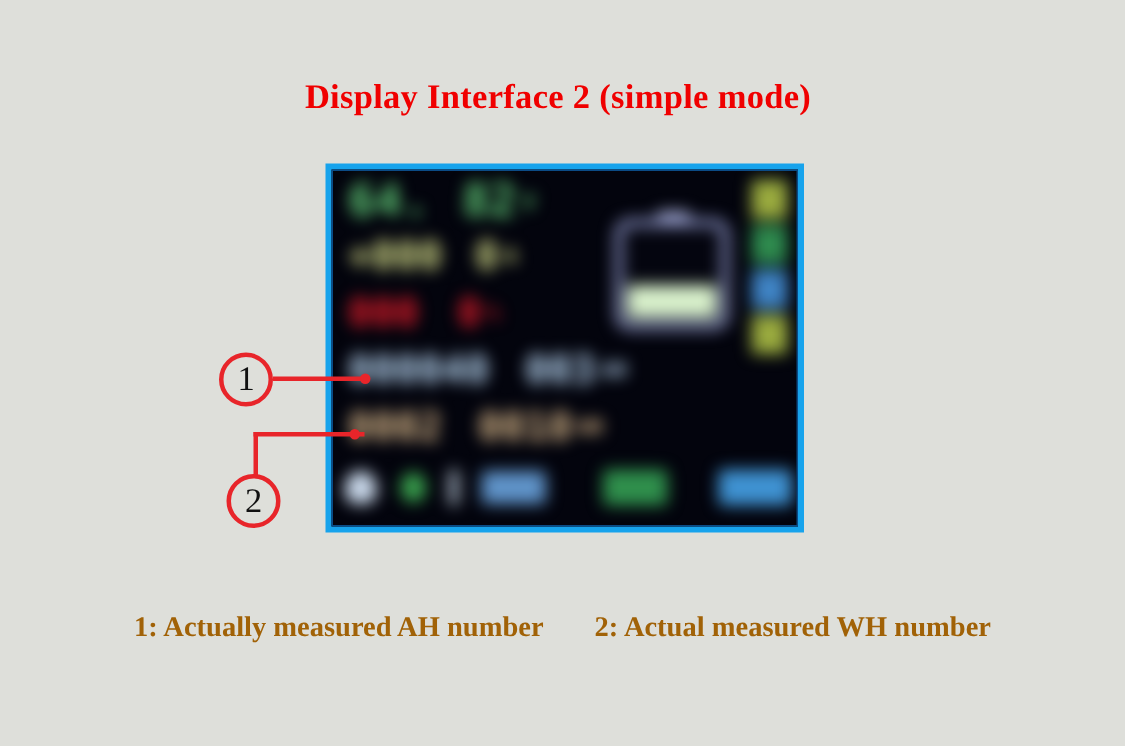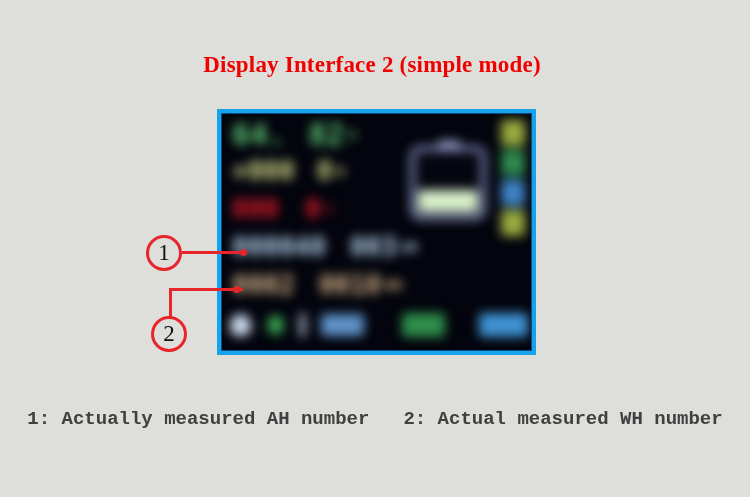--- a/index.html
+++ b/index.html
@@ -193,22 +193,22 @@
   #lead2-h   { left: 169px; top: 288px; width: 74px; }
   #lead2-dot { left: 233px; top: 286px; }
 
   
   #legend {
     position: absolute;
     left: 0;
     top: 408px;
     width: 750px;
     text-align: center;
-    color: #404040;
-    font-family: Liberation Mono, monospace;
+    color: #a16207;
+    font-family: Liberation Serif, serif;
     font-weight: bold;
     font-size: 19px;
   }
   #legend span.gap { display: inline-block; width: 34px; }
 </style>
 </head>
 <body>
 
 <div id="page-title">Display Interface 2 (simple mode)</div>
 

